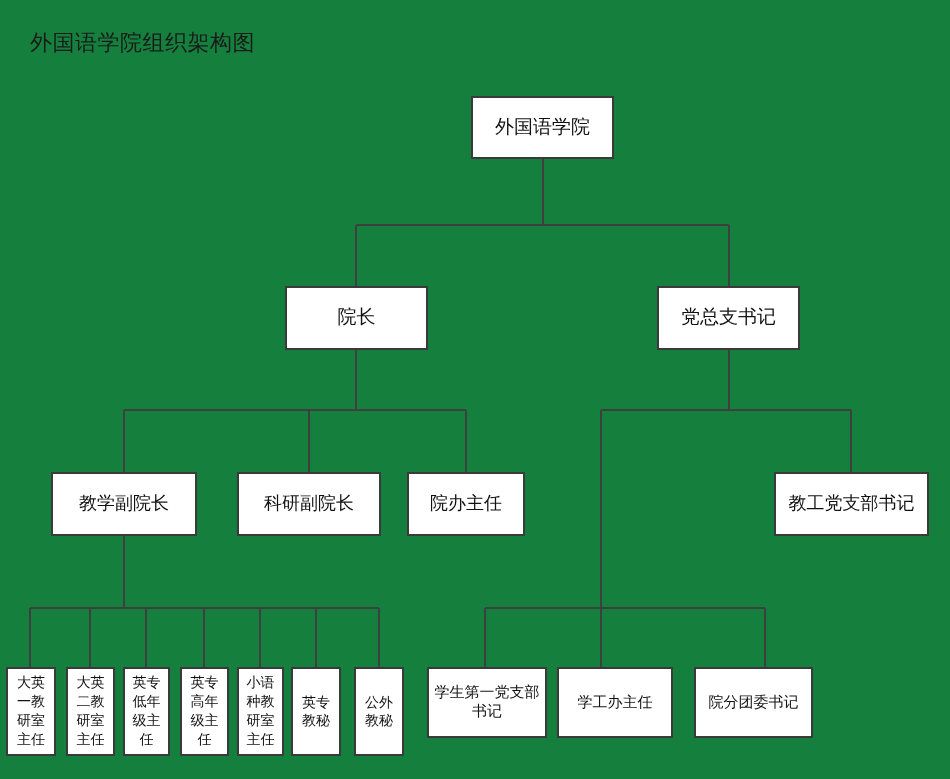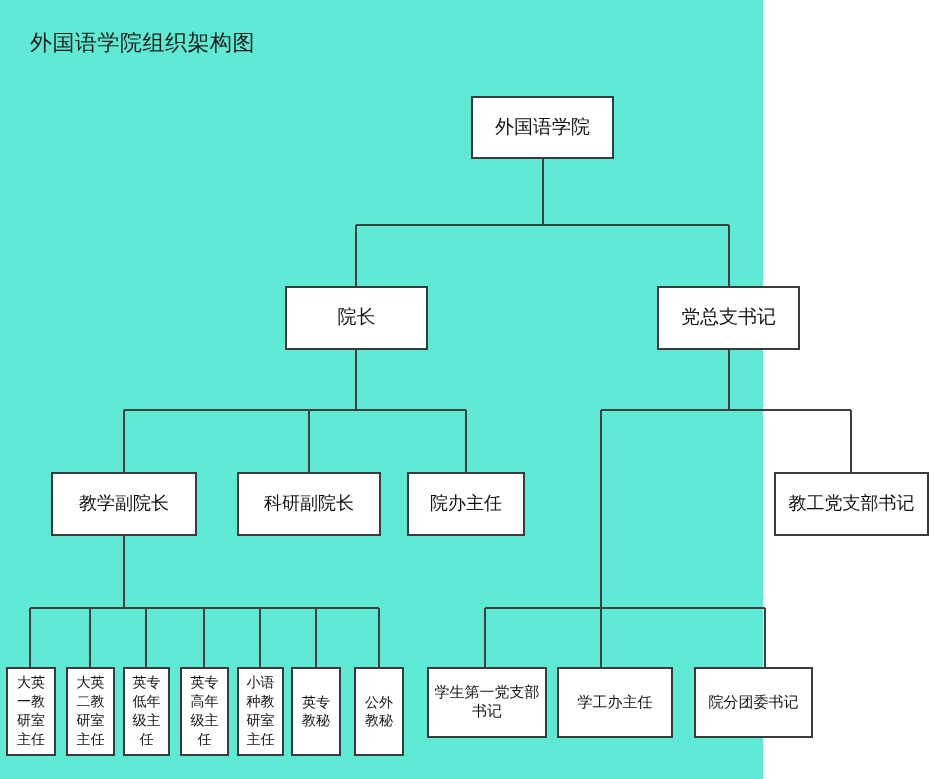--- a/index.html
+++ b/index.html
@@ -9,23 +9,23 @@
   }
   body {
     width: 950px;
     height: 779px;
     font-family: "Liberation Sans", "DejaVu Sans", sans-serif;
     color: #000000;
     overflow: hidden;
   }
   #chart-root {
     position: relative;
-    width: 763px;
+    width: 950px;
     height: 779px;
-    background: #5eead4;
+    background: #15803d;
   }
   #page-title {
     position: absolute;
     left: 30px;
     top: 28px;
     font-size: 22px;
     line-height: 30px;
     font-weight: 400;
     color: #1a1a1a;
     letter-spacing: 0.5px;

